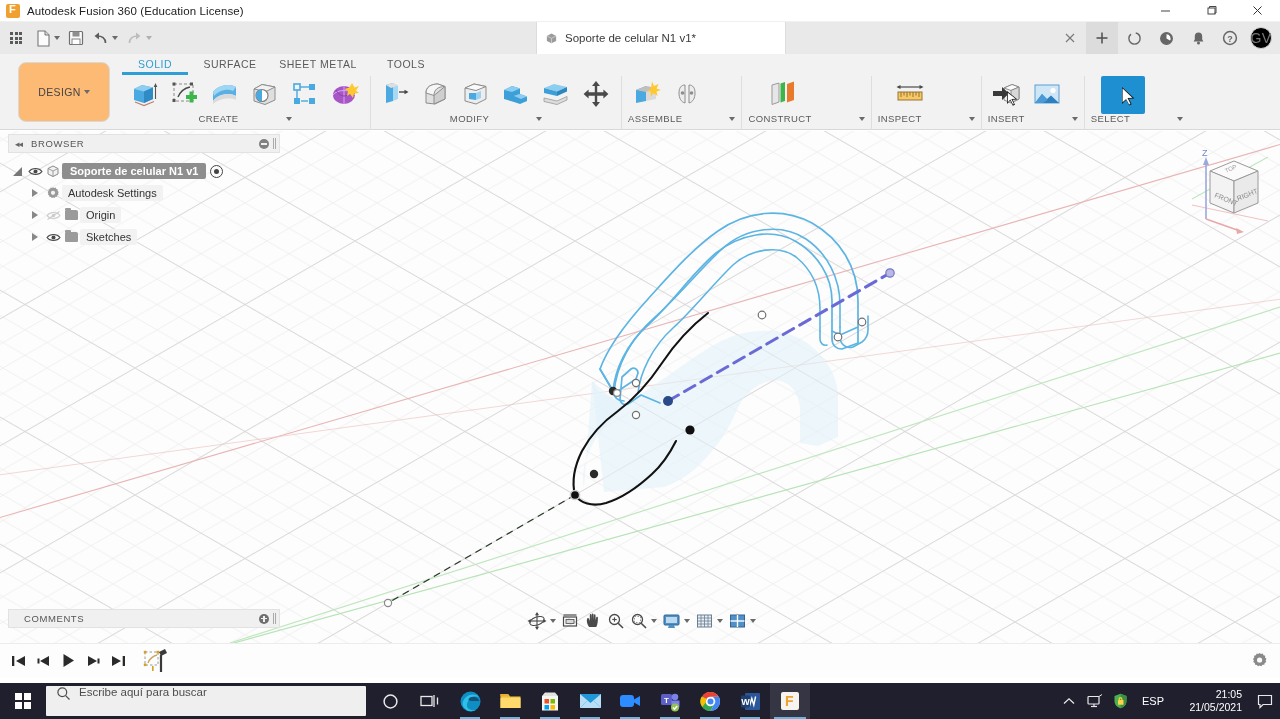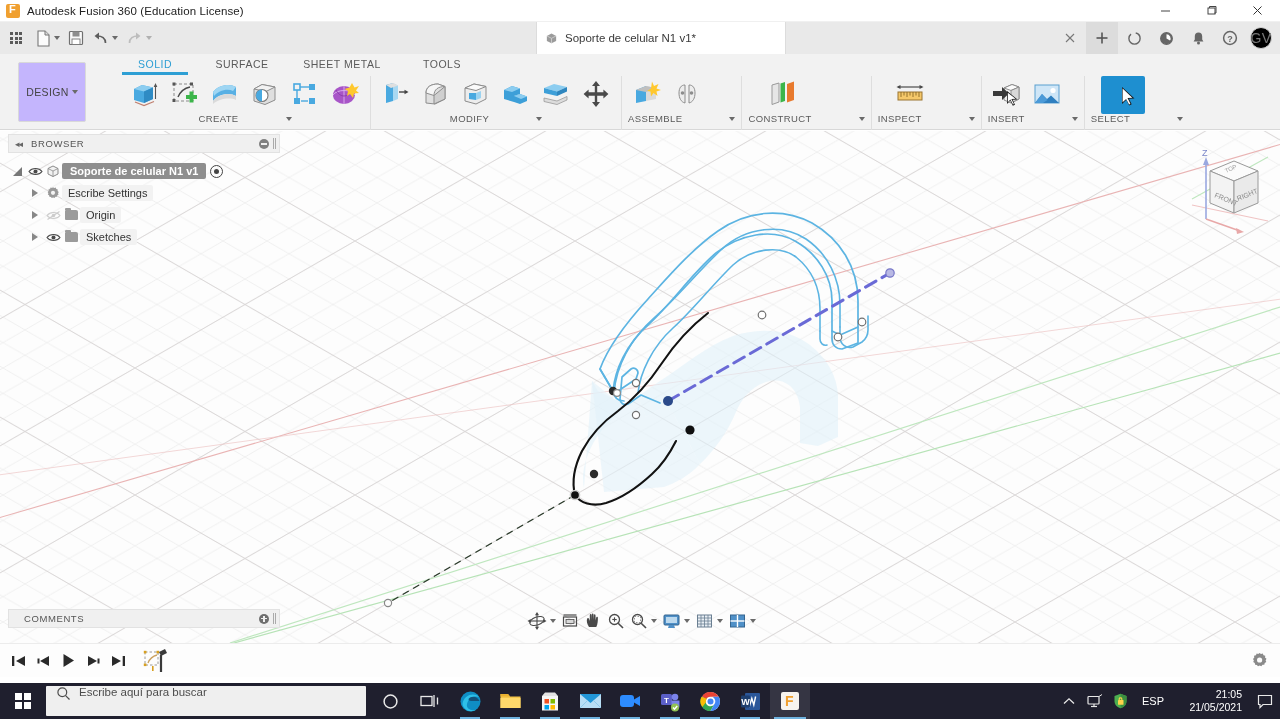--- a/index.html
+++ b/index.html
@@ -57,26 +57,26 @@
   .ab-btn { width:32px;height:32px; display:flex;align-items:center;
      justify-content:center; color:#5c5c5c; }
   .ab-btn.plus { background:#dcdcdc; }
   .avatar { width:22px;height:22px;border-radius:50%; background:#000000;
     border:1px solid #d4d4d4; display:flex;align-items:center;justify-content:center;
     font-size:14px; color:#777; margin:0 8px 0 4px; letter-spacing:0.3px;}
 
   
   .ribbon { position:absolute; left:0; top:54px; width:1280px; height:76px;
     background:#f2f2f2; border-bottom:1px solid #d8d8d8; }
-  .design-btn { position:absolute; left:18px; top:8px; width:68px; height:60px;
-    background:#c4b5fd; border:1px solid #d9d9d9; border-radius:2px;
+  .design-btn { position:absolute; left:18px; top:8px; width:92px; height:60px;
+    background:#fdba74; border:1px solid #d9d9d9; border-radius:8px;
     display:flex;align-items:center;justify-content:center;
     font-size:10.5px; color:#444; letter-spacing:0.4px;}
   .tabs { position:absolute; left:120px; top:0px; height:20px; display:flex;
-    align-items:center;gap:12px; }
+    align-items:center; }
   .tab { font-size:10.5px; color:#5a5a5a; letter-spacing:0.5px;
      padding:0 6px; text-align:center; position:relative; }
   .tab.active { color:#2e9fd4; }
   .tab.active::after{content:""; position:absolute; left:2px; right:2px;
     bottom:-5px; height:3px; background:#2e9fd4;}
 
   .panels { position:absolute; left:120px; top:22px; height:54px; display:flex; }
   .panel { display:flex; flex-direction:column; position:relative;
      padding:0 6px; height:54px;}
   .panel + .panel { border-left:1px solid #dedede; }
@@ -702,21 +702,21 @@
     <div class="node" style="padding-left:18px">
       <span class="tw">
           <span class="tri"></span>
         </span>
       <span class="tw">
         <svg class="gear" width="14" height="14" viewBox="0 0 14 14">
             <path d="M7 1.2 L8.2 2 L9.7 1.6 L10.3 3 L11.8 3.4 L11.6 4.9 L12.8 5.9 L12 7.2 L12.6 8.6 L11.3 9.3 L11 10.8 L9.5 10.8 L8.5 12 L7.2 11.4 L5.8 12 L4.9 10.9 L3.4 10.8 L3.1 9.3 L1.8 8.6 L2.4 7.2 L1.6 6 L2.7 4.9 L2.5 3.4 L4 3 L4.7 1.6 L6 2 Z" fill="#9a9a9a"></path>
             <circle cx="7" cy="6.8" r="2.1" fill="#f4f4f4"></circle>
           </svg>
       </span>
-      <span class="node-label">Escribe Settings</span>
+      <span class="node-label">Autodesk Settings</span>
     </div>
 
 
     <div class="node" style="padding-left:18px">
       <span class="tw">
           <span class="tri"></span>
         </span>
       <span class="tw">
         <svg width="15" height="11" viewBox="0 0 15 11">
             <path d="M1 5.5 C4 1.5 11 1.5 14 5.5 C11 9.5 4 9.5 1 5.5 Z" fill="none" stroke="#cccccc" stroke-width="1.1"></path>

